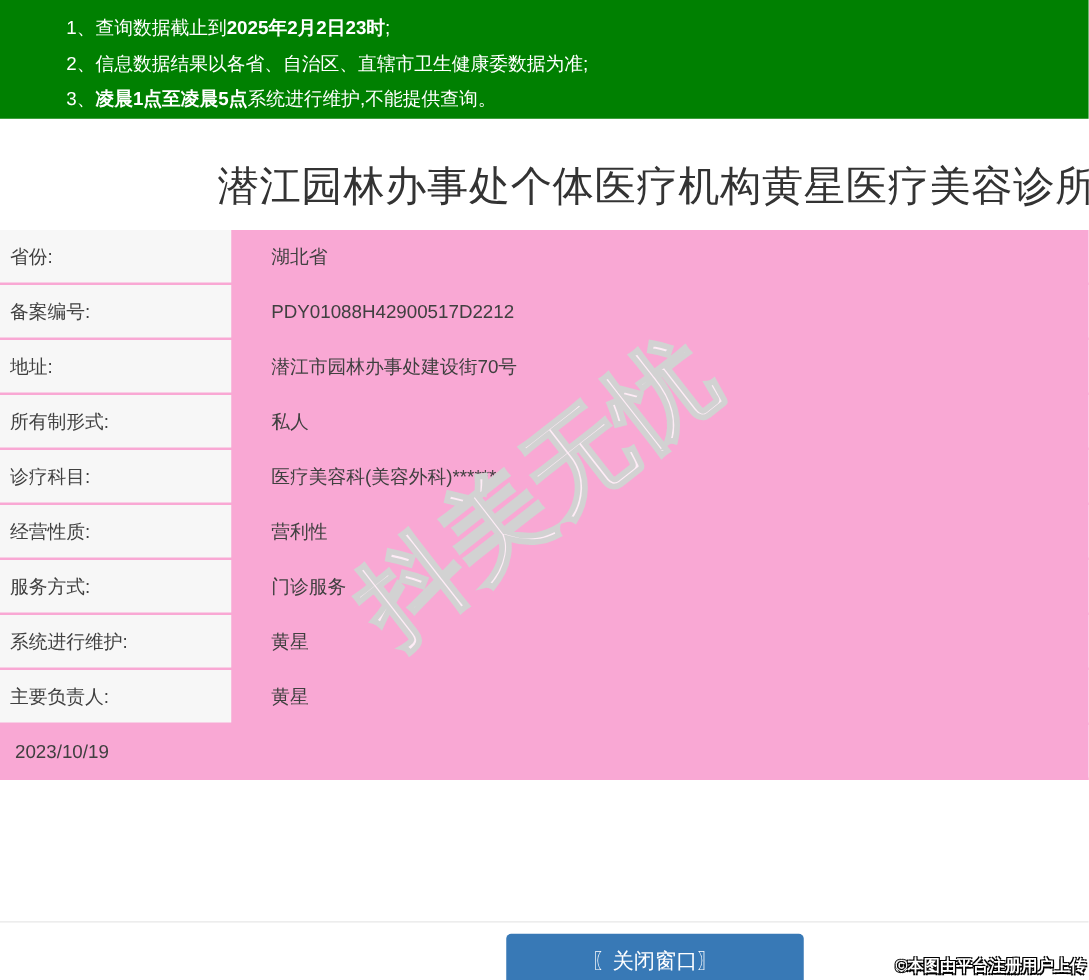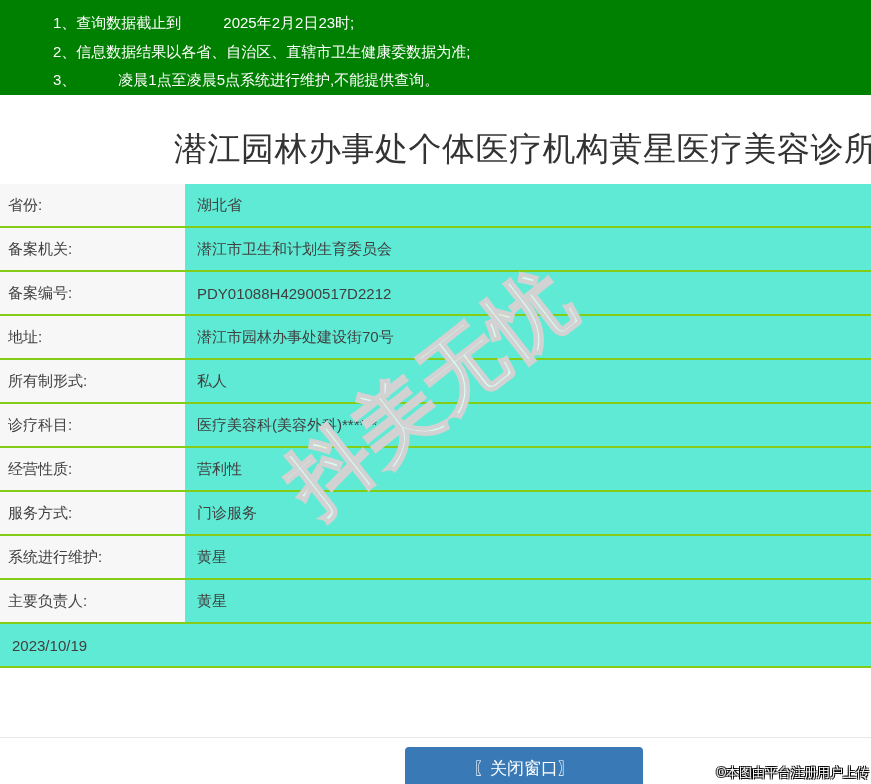--- a/index.html
+++ b/index.html
@@ -15,42 +15,43 @@
   .notice-bar {
     position: absolute; top: 0; left: 0;
     width: 871px; height: 95px;
     background: #008001;
     color: #ffffff;
     padding: 9px 0 0 53px;
     font-size: 15px;
     line-height: 28.5px;
   }
   .notice-line { white-space: nowrap; }
-  .notice-line b { font-weight: normal; margin-left: 42px; }
+  .notice-line b { font-weight: bold; }
 
   
   .page-title {
     position: absolute; top: 127px; left: 174px;
     font-size: 33px;
     font-weight: 400;
     color: #333333;
     white-space: nowrap;
     letter-spacing: 0.5px;
   }
 
   
   .info-table {
     position: absolute; top: 184px; left: 0;
     width: 871px;
   }
   .info-row {
     display: flex;
     height: 44px;
-    border-bottom: 2px solid #84cc16;
-    background: #5eead4;
+    border-bottom: 2px solid #f9a8d4;
+    background: #f9a8d4;
+    gap: 20px;
   }
   .cell-label {
     width: 185px;
     background: #f7f7f7;
     display: flex; align-items: center;
     padding-left: 8px;
     font-size: 15px;
     color: #404040;
   }
   .cell-value {
@@ -91,45 +92,41 @@
     border: none;
     border-radius: 4px;
     color: #ffffff;
     font-size: 17px;
     cursor: pointer;
     font-family: inherit;
   }
   .copyright {
     position: absolute; top: 764px; right: 2px;
     font-size: 13px;
-    font-weight: normal;
+    font-weight: bold;
     color: #ffffff;
     text-shadow: -1px -1px 0 #000, 1px -1px 0 #000, -1px 1px 0 #000, 1px 1px 0 #000;
     z-index: 4;
   }
 </style>
 </head>
 <body>
 
 <div class="notice-bar">
   <div class="notice-line"><span>1、</span><span>查询数据截止到</span><b>2025年2月2日23时</b><span>;</span></div>
   <div class="notice-line"><span>2、</span><span>信息数据结果以各省、自治区、直辖市卫生健康委数据为准;</span><b></b><span></span></div>
   <div class="notice-line"><span>3、</span><span></span><b>凌晨1点至凌晨5点</b><span>系统进行维护,不能提供查询。</span></div>
 </div>
 
 <h1 class="page-title">潜江园林办事处个体医疗机构黄星医疗美容诊所</h1>
 
 <div class="info-table">
   <div class="info-row">
     <div class="cell-label">省份:</div>
     <div class="cell-value">湖北省</div>
-  </div>
-  <div class="info-row">
-    <div class="cell-label">备案机关:</div>
-    <div class="cell-value">潜江市卫生和计划生育委员会</div>
   </div>
   <div class="info-row">
     <div class="cell-label">备案编号:</div>
     <div class="cell-value">PDY01088H42900517D2212</div>
   </div>
   <div class="info-row">
     <div class="cell-label">地址:</div>
     <div class="cell-value">潜江市园林办事处建设街70号</div>
   </div>
   <div class="info-row">

